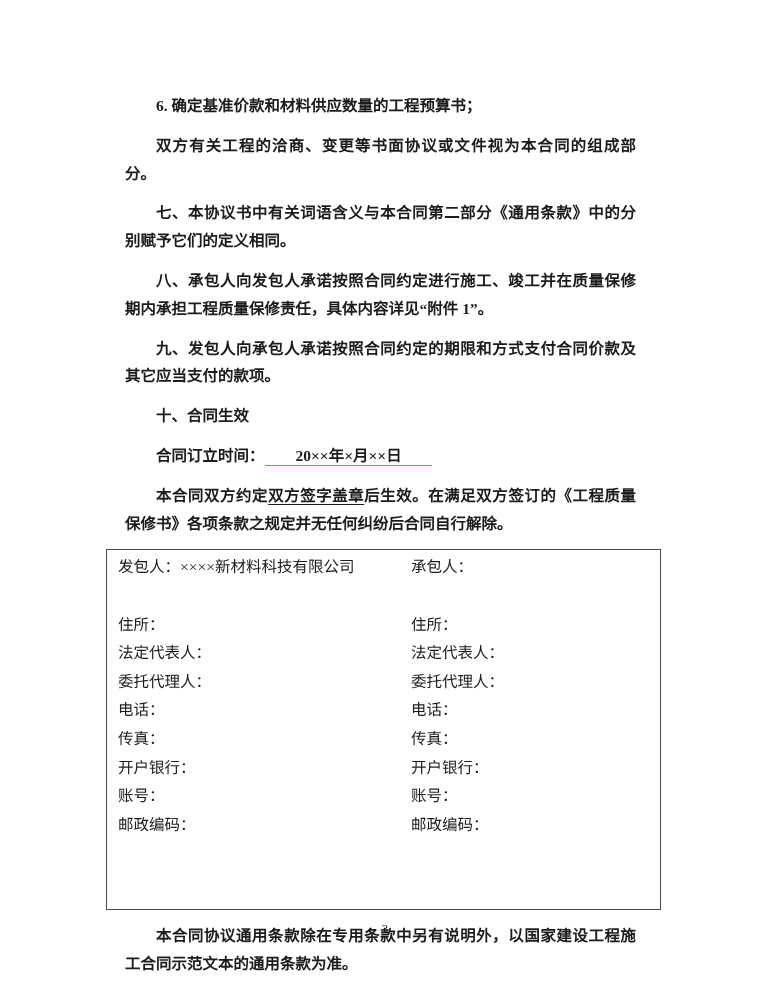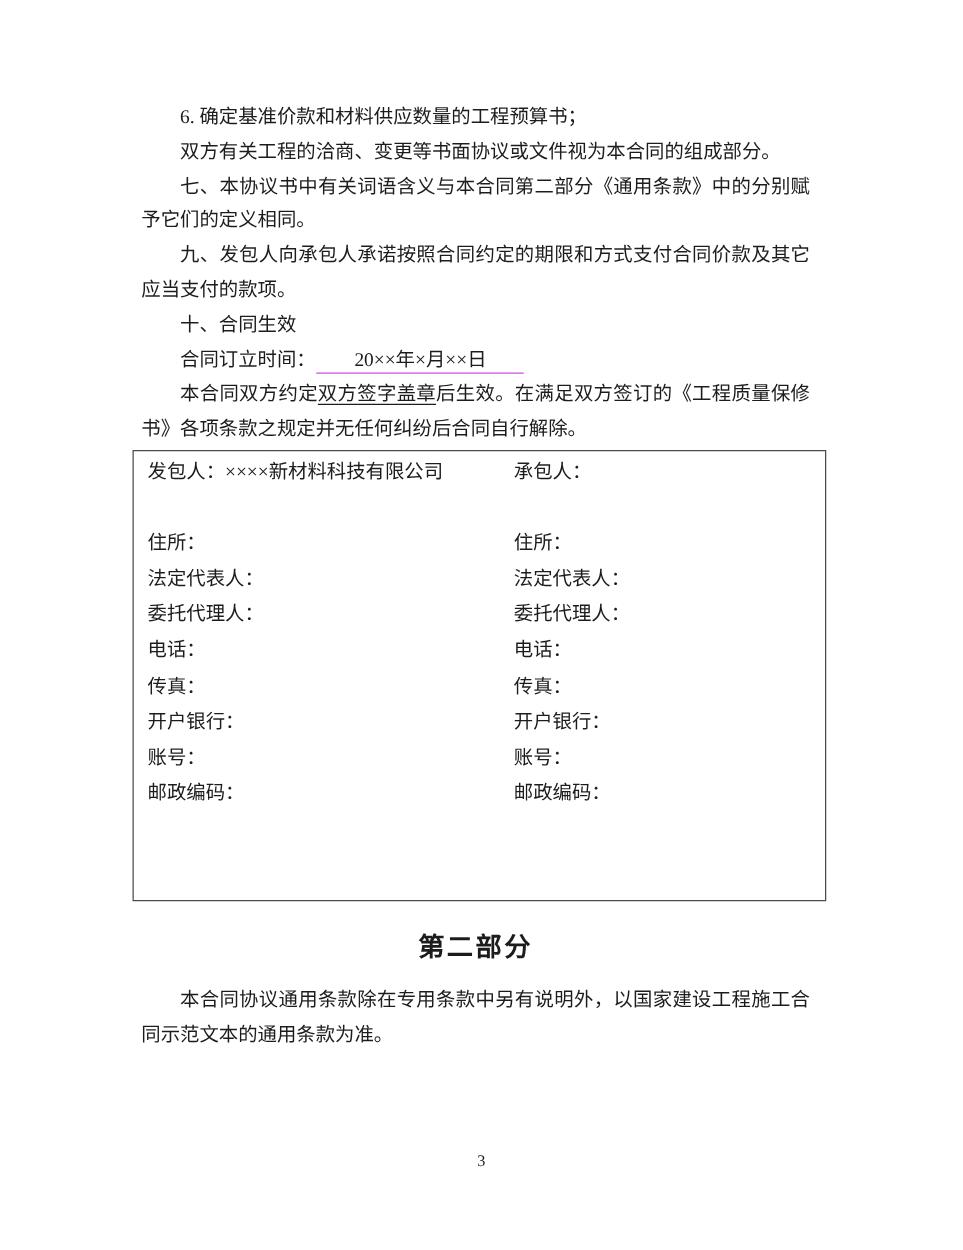--- a/index.html
+++ b/index.html
@@ -19,21 +19,22 @@
   .content {
     position: absolute;
     left: 113px;
     top: 80px;
     width: 535px;
     font-size: 15.5px;
     line-height: 27.8px;
     text-align: justify;
   }
   .content p {
-    margin: 0;
+    margin: 12px;
+    font-weight: bold;
   }
   .indent {
     text-indent: 2em;
   }
   .u-text {
     text-decoration: underline;
     text-underline-offset: 3px;
   }
   .fill-filled {
     display: inline-block;
@@ -90,20 +91,21 @@
 </style>
 </head>
 <body>
 
 <div class="page">
   <div class="content">
 
     <p class="indent">6. 确定基准价款和材料供应数量的工程预算书；</p>
     <p class="indent">双方有关工程的洽商、变更等书面协议或文件视为本合同的组成部分。</p>
     <p class="indent">七、本协议书中有关词语含义与本合同第二部分《通用条款》中的分别赋予它们的定义相同。</p>
+    <p class="indent">八、承包人向发包人承诺按照合同约定进行施工、竣工并在质量保修期内承担工程质量保修责任，具体内容详见“附件 1”。</p>
     <p class="indent">九、发包人向承包人承诺按照合同约定的期限和方式支付合同价款及其它应当支付的款项。</p>
     <p class="indent">十、合同生效</p>
 
     <p class="indent"><span>合同订立时间：</span><span class="fill-filled">20××年×月××日</span></p>
 
 
     <p class="indent"><span>本合同双方约定</span><span class="u-text">双方签字盖章</span><span>后生效。在满足双方签订的《工程质量保修书》各项条款之规定并无任何纠纷后合同自行解除。</span></p>
 
     <div class="parties-box">
       <div>
@@ -125,19 +127,18 @@
         <div class="prow">法定代表人：</div>
         <div class="prow">委托代理人：</div>
         <div class="prow">电话：</div>
         <div class="prow">传真：</div>
         <div class="prow">开户银行：</div>
         <div class="prow">账号：</div>
         <div class="prow">邮政编码：</div>
       </div>
     </div>
 
-    <h2 class="part2-heading">第二部分</h2>
     <p class="indent part2-intro">本合同协议通用条款除在专用条款中另有说明外，以国家建设工程施工合同示范文本的通用条款为准。</p>
 
   </div>
 
   <div class="page-footer">3</div>
 </div>
 
 </body></html>

